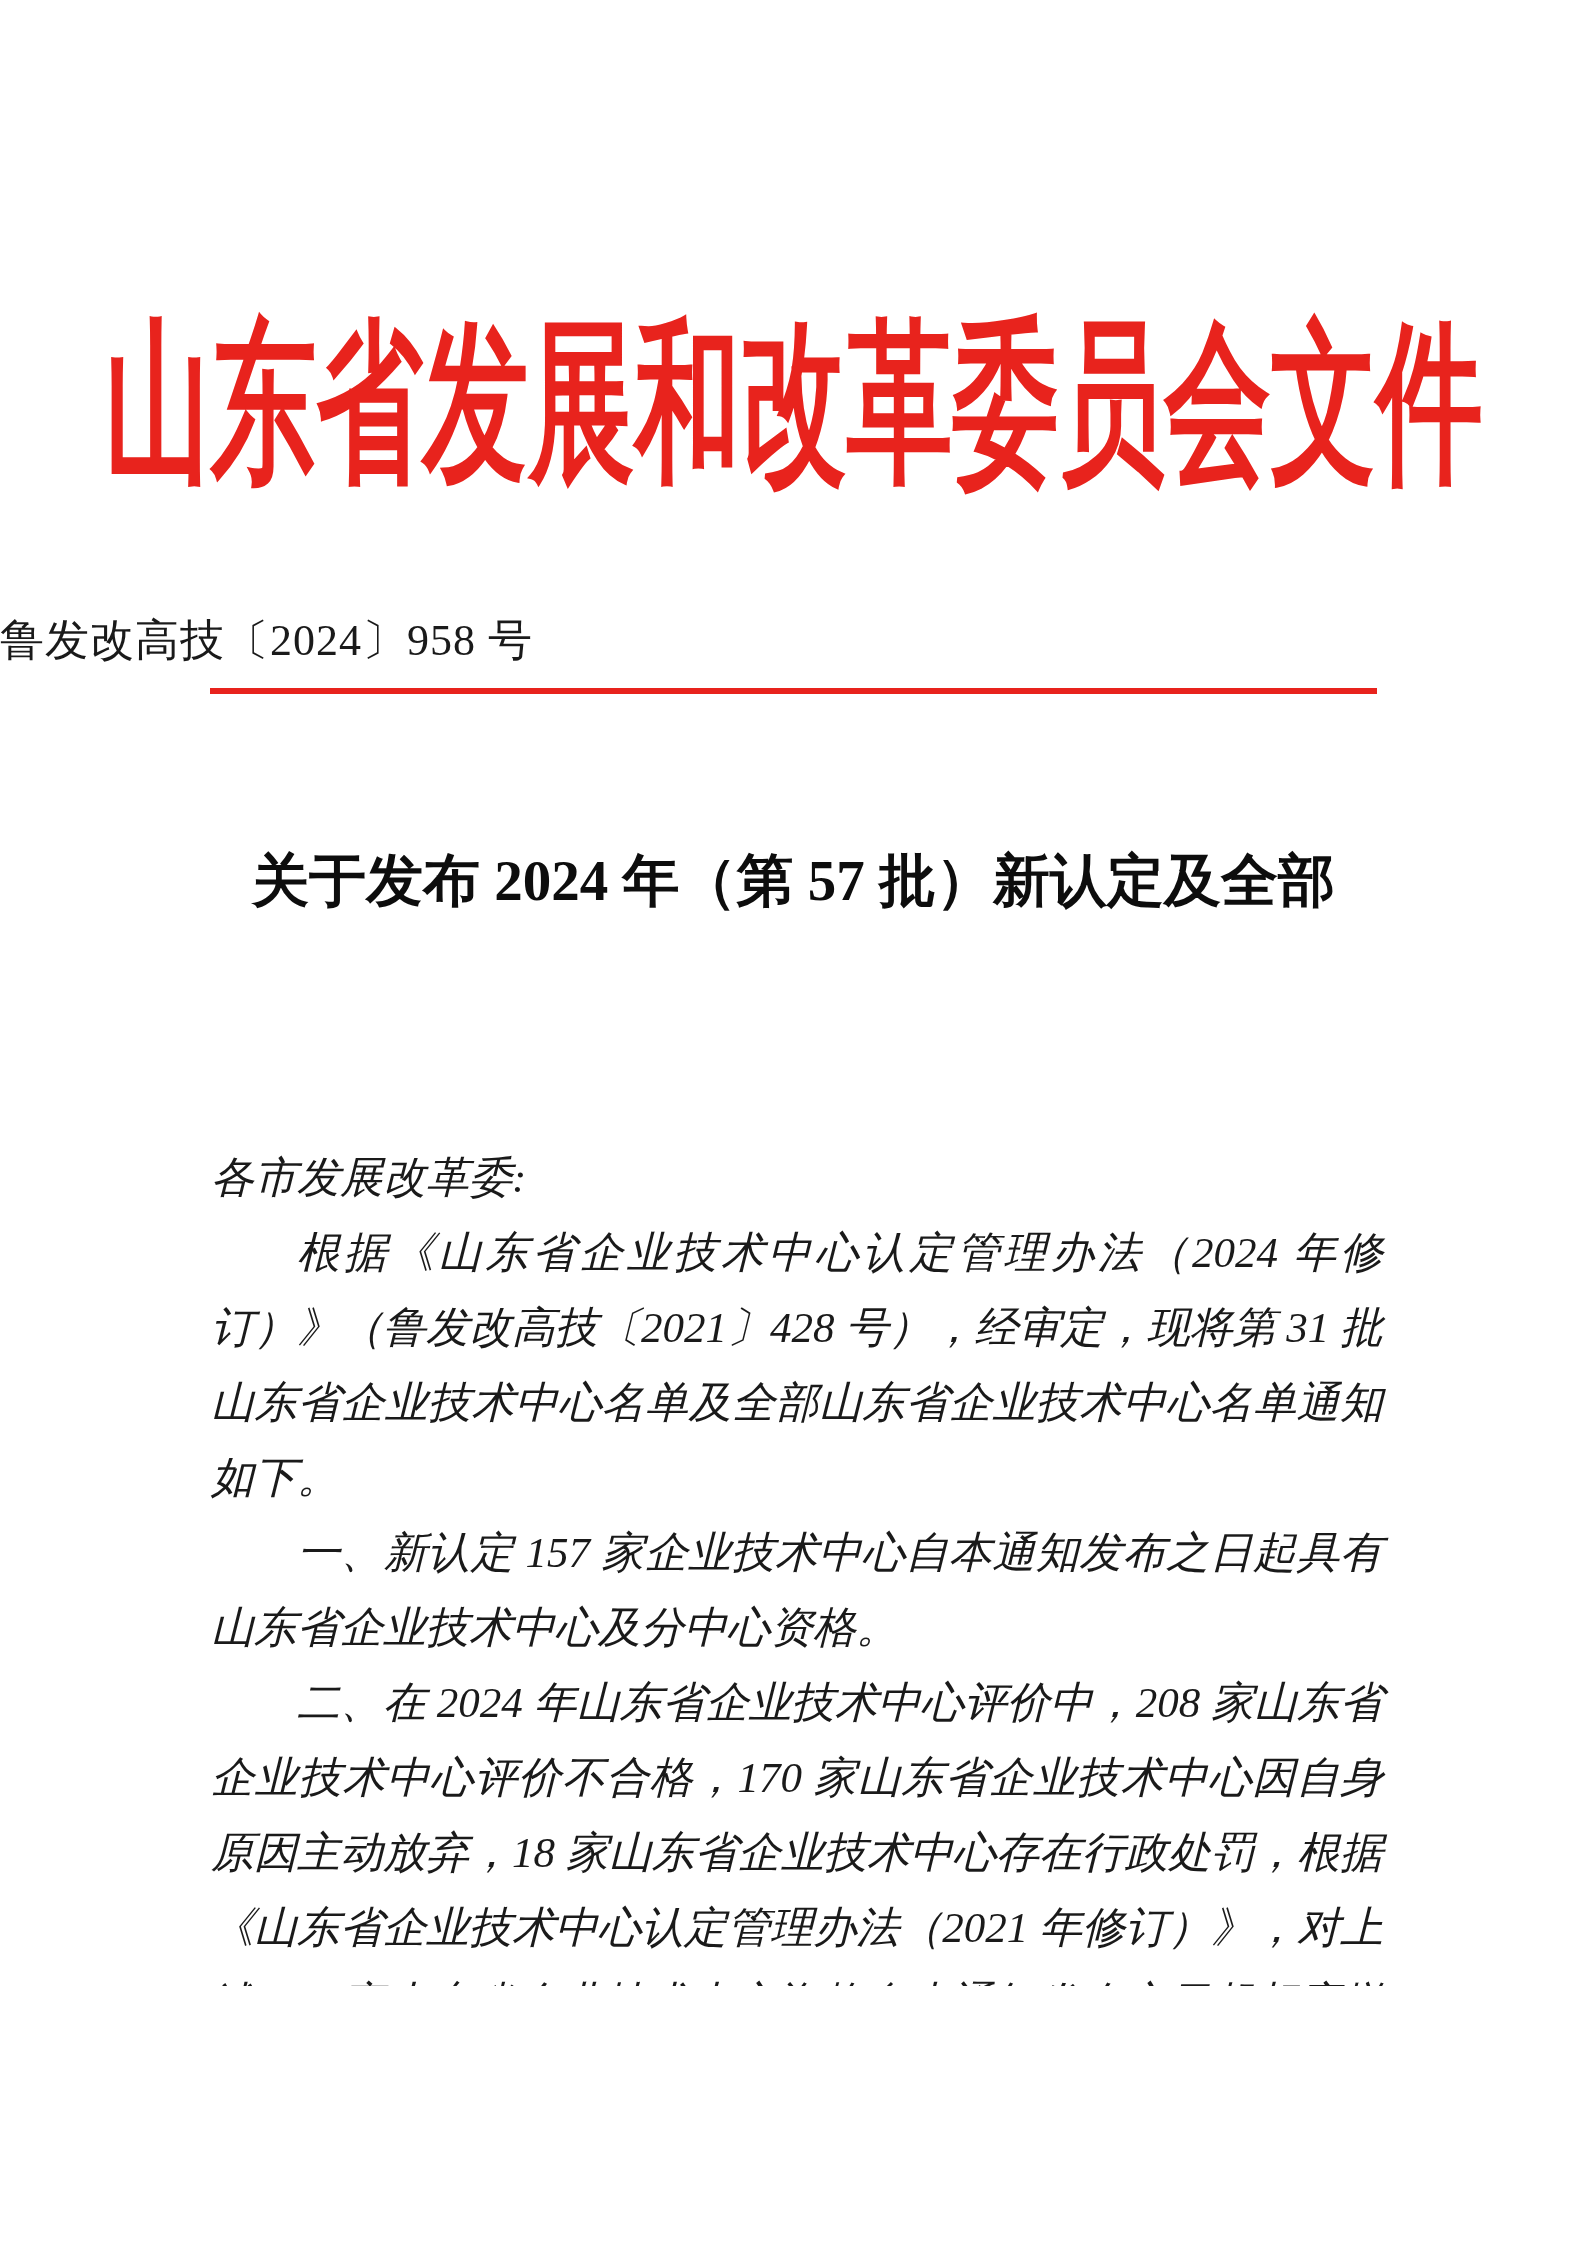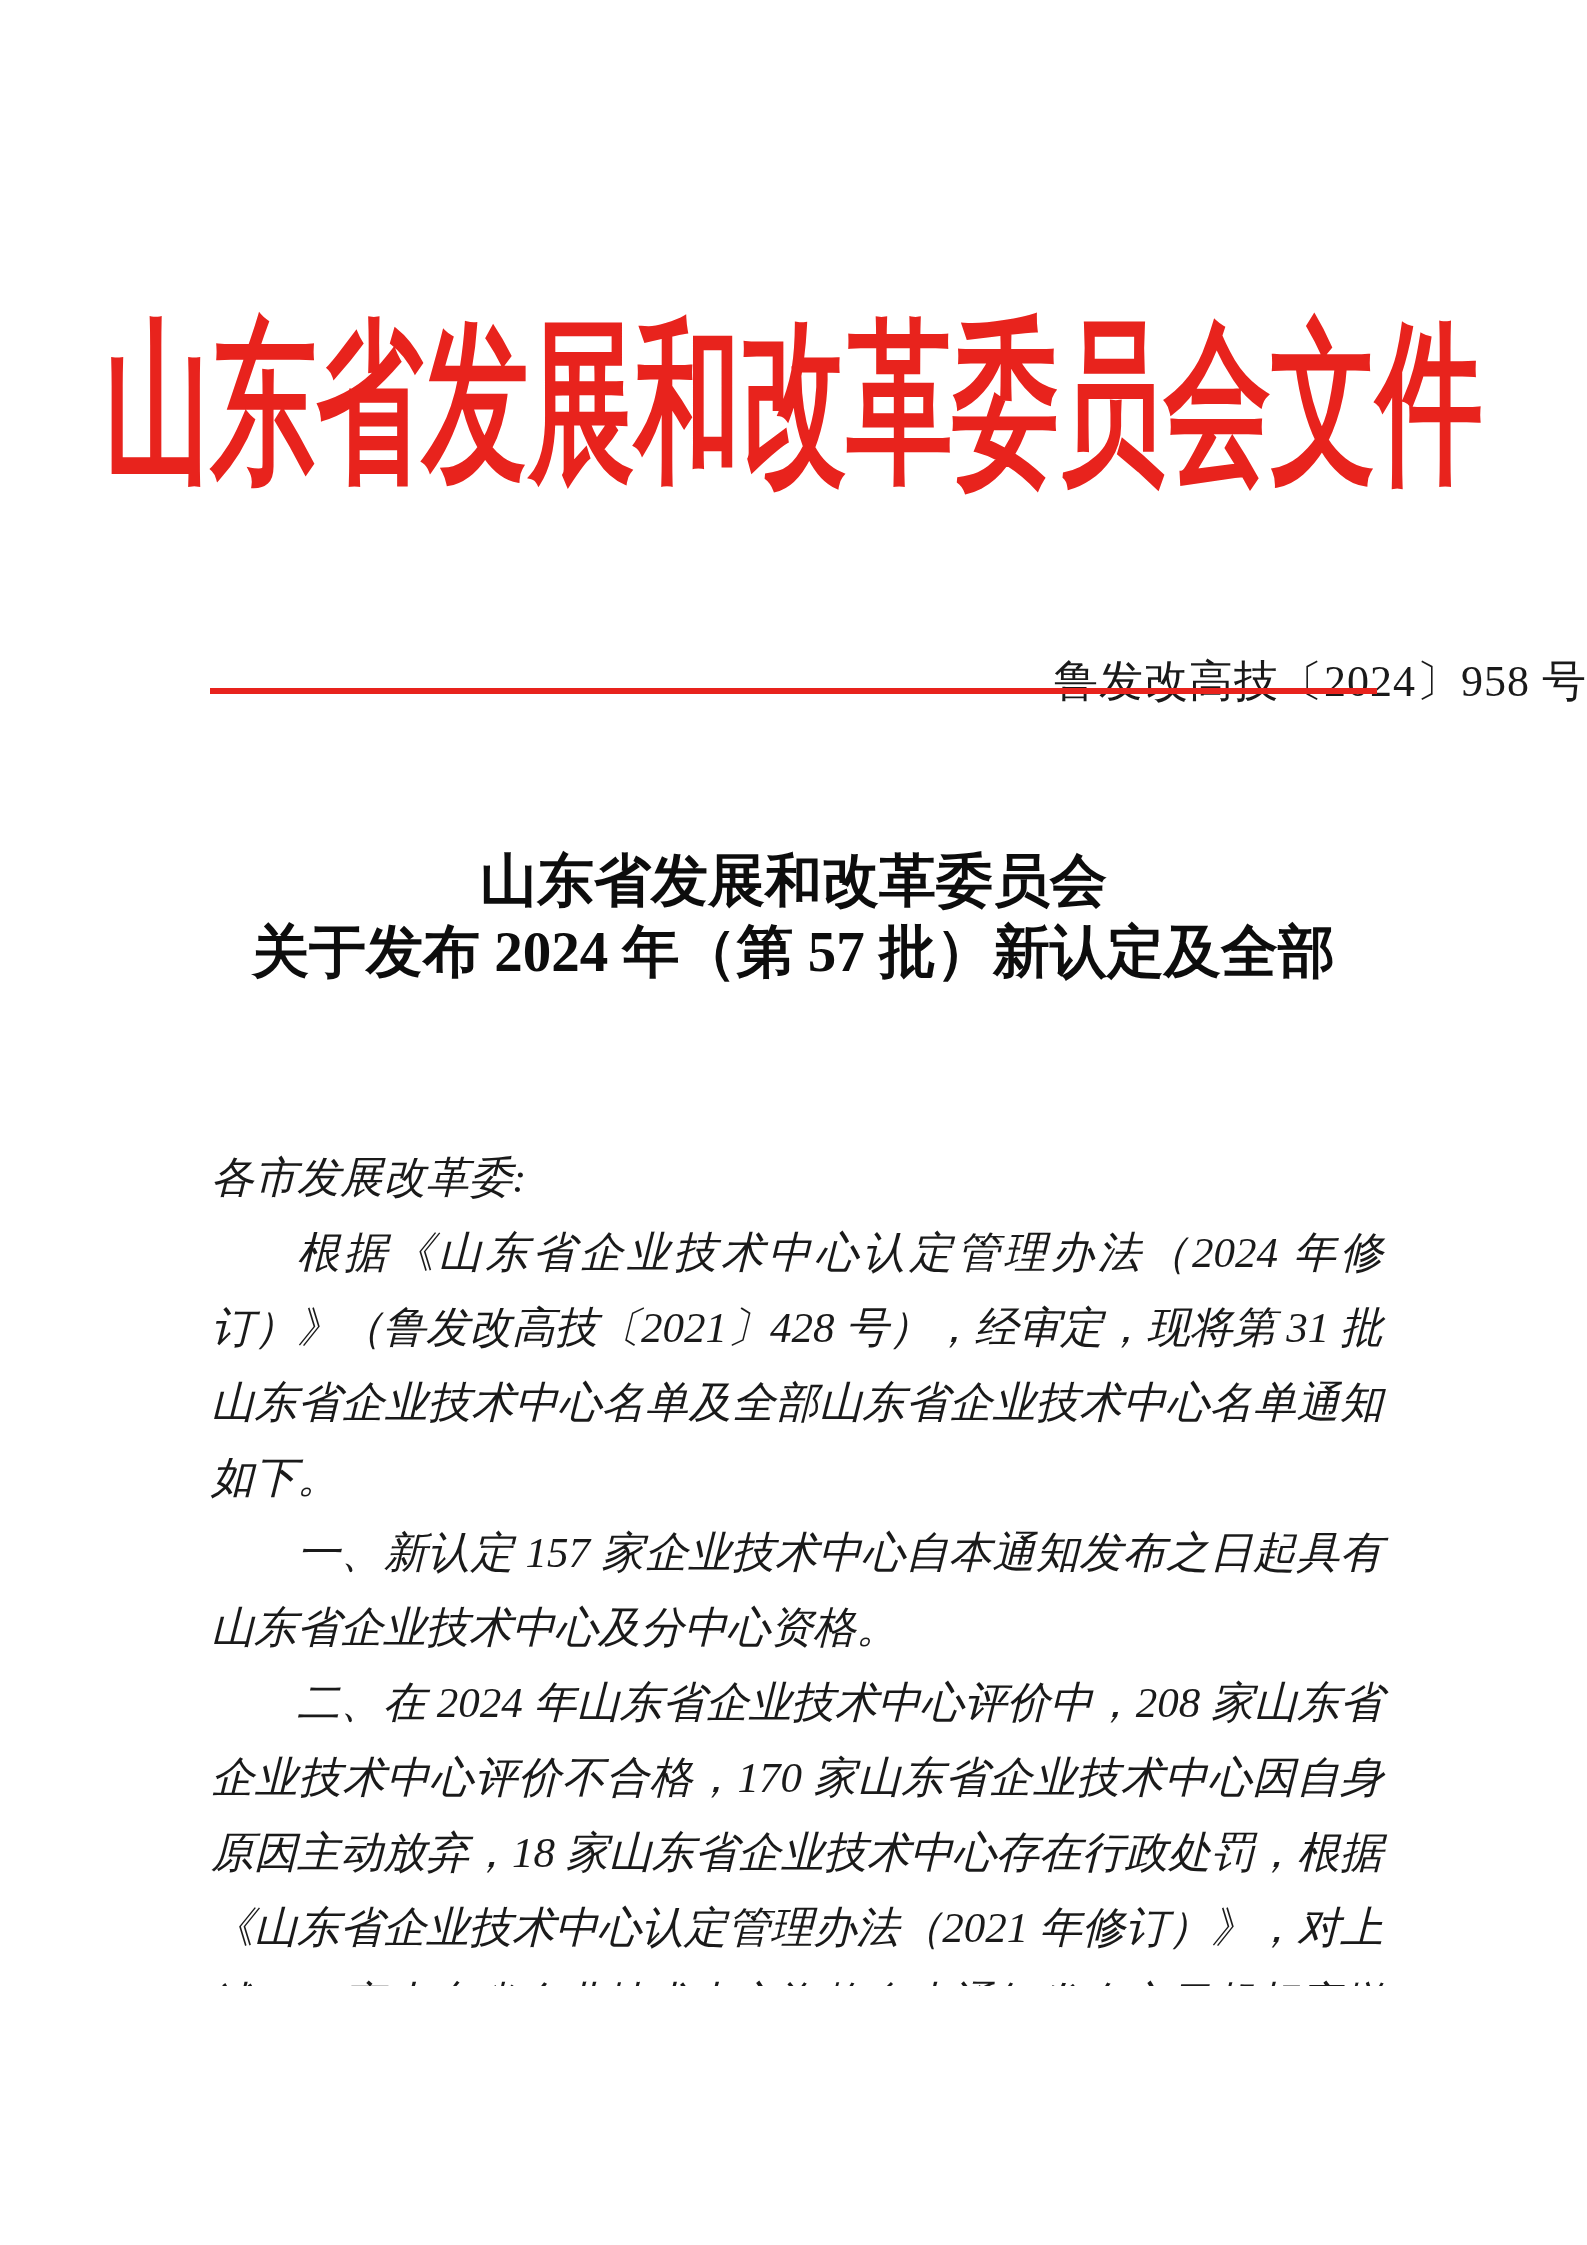--- a/index.html
+++ b/index.html
@@ -25,24 +25,24 @@
     color: #e8231d;
     font-size: 106px;
     font-weight: 700;
     line-height: 1;
     white-space: nowrap;
     transform: scaleY(1.65);
     transform-origin: 50% 0;
   }
   .doc-number {
     position: absolute;
-    top: 657px;
+    top: 616px;
     left: 0;
     width: 100%;
-    text-align: right;
+    text-align: left;
     font-size: 44px;
     line-height: 1.15;
     color: #1a1a1a;
     letter-spacing: 1px;
   }
   .red-line {
     position: absolute;
     top: 688px;
     left: 210px;
     width: 1167px;
@@ -94,21 +94,20 @@
 
 <div class="page">
 
   <div class="red-header">山东省发展和改革委员会文件</div>
 
   <div class="doc-number">鲁发改高技〔2024〕958 号</div>
 
   <div class="red-line"></div>
 
   <div class="doc-title">
-    <div>山东省发展和改革委员会</div>
     <div>关于发布 2024 年（第 57 批）新认定及全部</div>
   </div>
 
   <div class="body-text">
     <p>各市发展改革委:</p>
     <p class="indent">根据《山东省企业技术中心认定管理办法（2024 年修订）》（鲁发改高技〔2021〕428 号），经审定，现将第 31 批山东省企业技术中心名单及全部山东省企业技术中心名单通知如下。</p>
     <p class="indent">一、新认定 157 家企业技术中心自本通知发布之日起具有山东省企业技术中心及分中心资格。</p>
     <p class="indent">二、在 2024 年山东省企业技术中心评价中，208 家山东省企业技术中心评价不合格，170 家山东省企业技术中心因自身原因主动放弃，18 家山东省企业技术中心存在行政处罚，根据《山东省企业技术中心认定管理办法（2021 年修订）》，对上述 396 家山东省企业技术中心资格自本通知发布之日起相应撤销。</p>
   </div>
 

